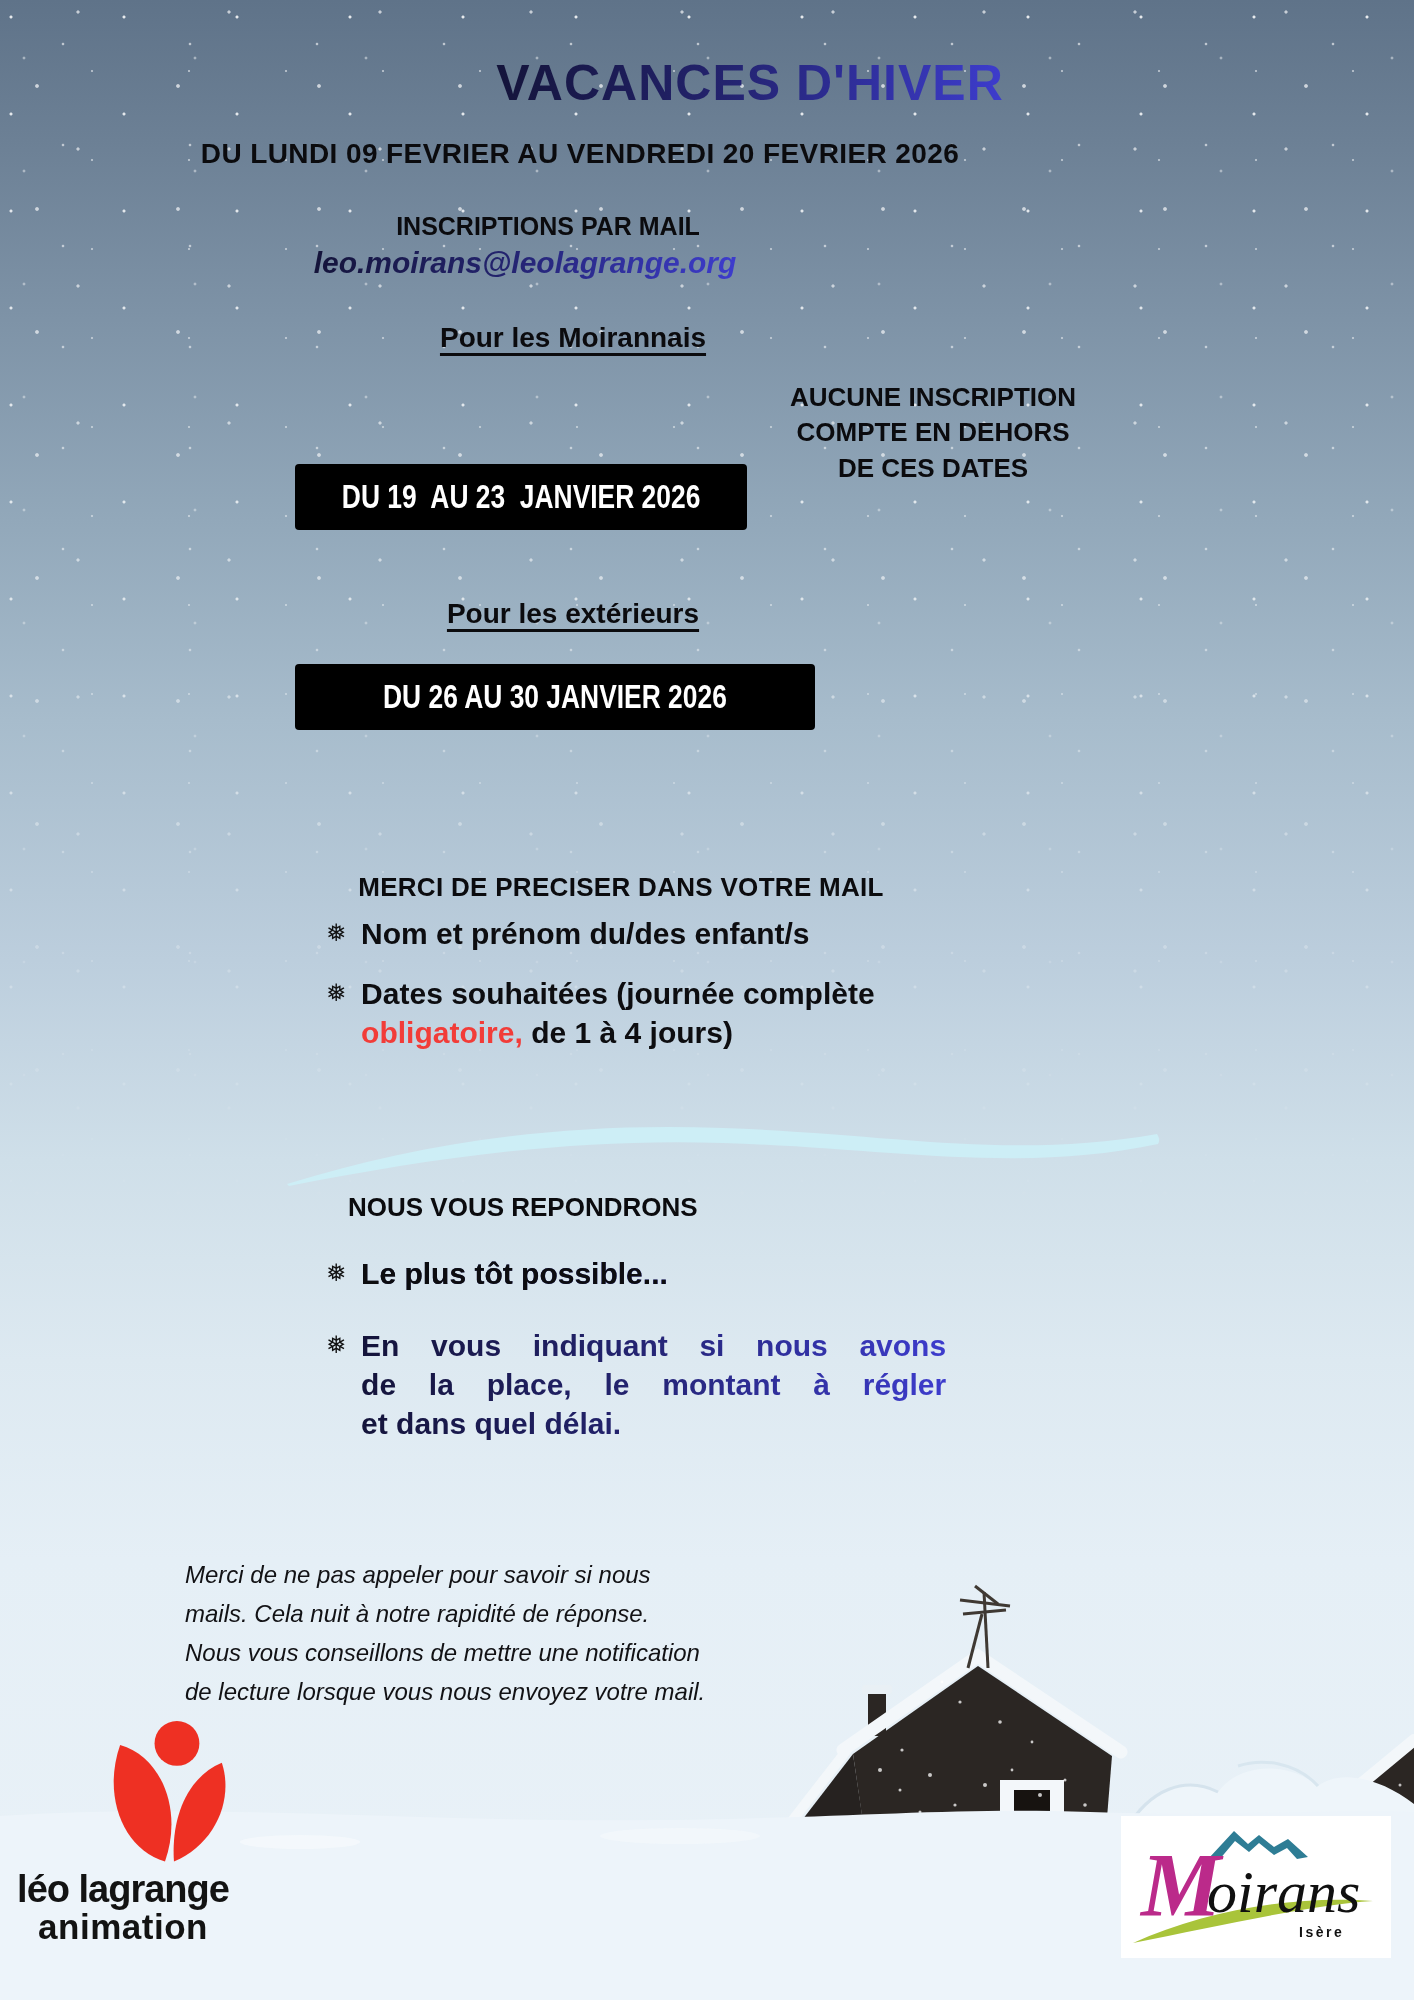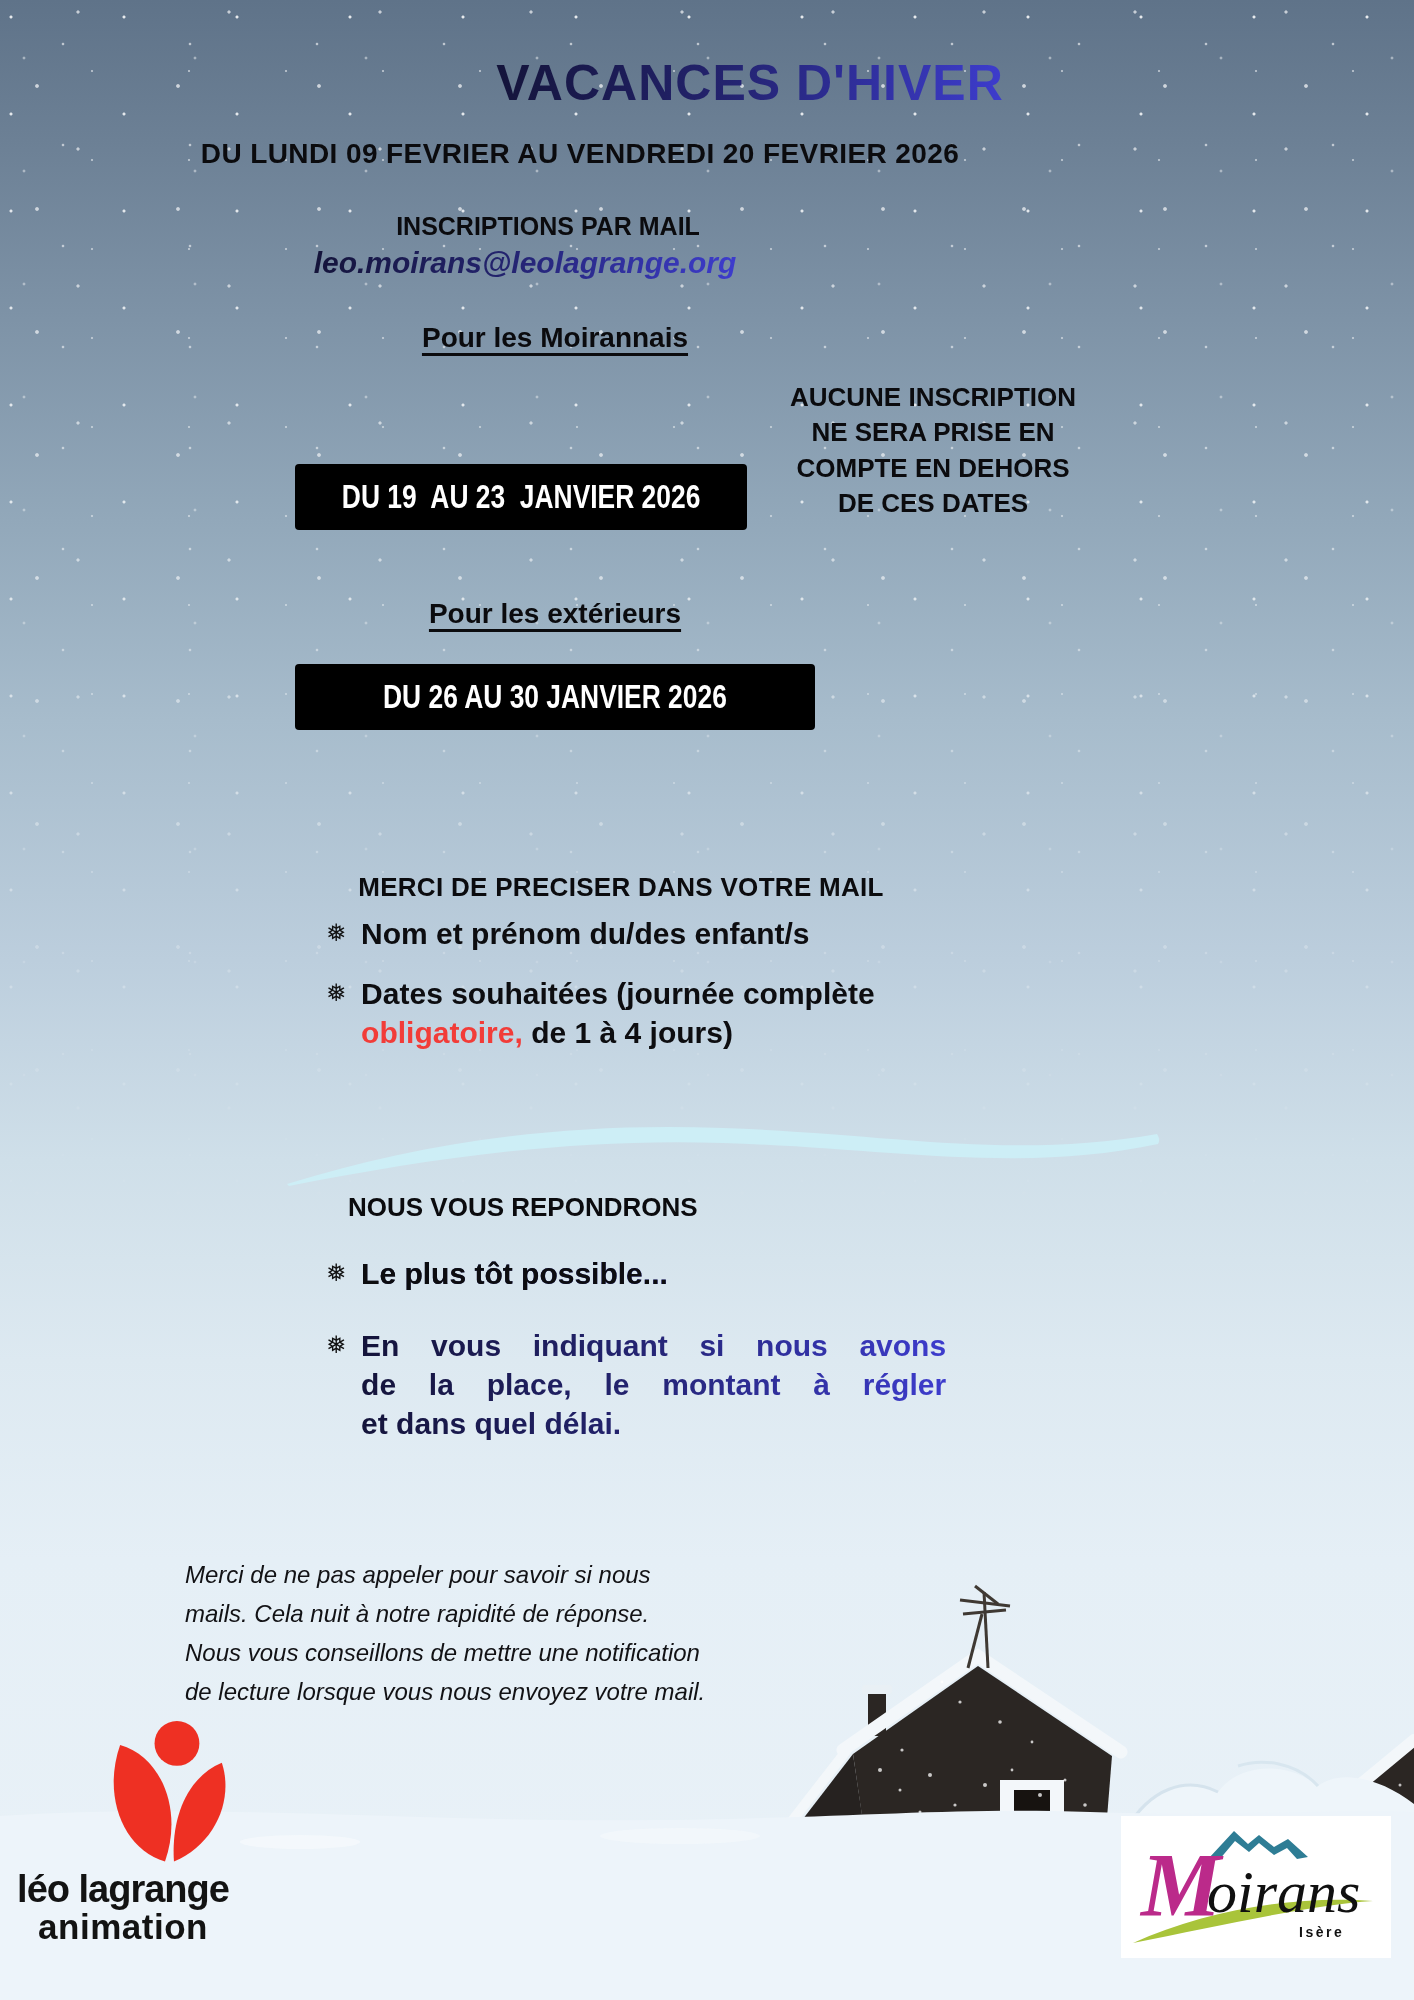--- a/index.html
+++ b/index.html
@@ -36,21 +36,21 @@
     }
   }
 
   .title-wrap   { top:54px; left:86px; width:1328px; }
   .title        { display:inline-block; font-size:50px; font-weight:700; letter-spacing:1px; }
   .date-range   { top:138px; left:0; width:1160px; font-size:28px; font-weight:700; letter-spacing:.4px; }
   .insc-label   { top:212px; left:0; width:1096px; font-size:25px; font-weight:700; }
   .email-wrap   { top:246px; left:0; width:1050px; }
   .email        { display:inline-block; font-size:30px; font-weight:700; font-style:italic; }
 
-  .section-head { font-size:28px; font-weight:700; text-decoration:underline; text-underline-offset:6px; text-decoration-thickness:3px; }
+  .section-head { font-size:28px; font-weight:700; text-decoration:underline; text-underline-offset:6px; text-decoration-thickness:3px;margin-left:18px; }
   .pour1 { top:322px; left:0; width:1110px; }
   .pour2 { top:598px; left:0; width:1110px; }
 
   .pill { position:absolute; background:#000; color:#fff; border-radius:4px; text-align:center; padding:14px 0; }
   .pill > span { display:inline-block; font-size:33px; font-weight:700; white-space:pre; transform:scaleX(.8); transform-origin:center; }
   .pill1 { left:295px; top:464px; width:452px; }
   .pill2 { left:295px; top:664px; width:520px; }
 
   .warning { left:768px; top:380px; width:330px; font-size:26px; font-weight:700; line-height:1.36; }
   .warning div { white-space:nowrap; }
@@ -154,21 +154,20 @@
   <div class="pill pill1">
     <span>DU 19  AU 23  JANVIER 2026</span>
   </div>
   <div class="abs ctr blk section-head pour2">Pour les extérieurs</div>
   <div class="pill pill2">
     <span>DU 26 AU 30 JANVIER 2026</span>
   </div>
 
   <div class="abs ctr blk warning">
     <div>AUCUNE INSCRIPTION</div>
-    <div>NE SERA PRISE EN</div>
     <div>COMPTE EN DEHORS</div>
     <div>DE CES DATES</div>
   </div>
 
   <div class="abs ctr blk merci-head">MERCI DE PRECISER DANS VOTRE MAIL</div>
   <div class="abs bullets1">
     <div class="bullet-row">
       <span class="bullet">❅</span>
       <div class="b-text">Nom et prénom du/des enfant/s</div>
     </div>

